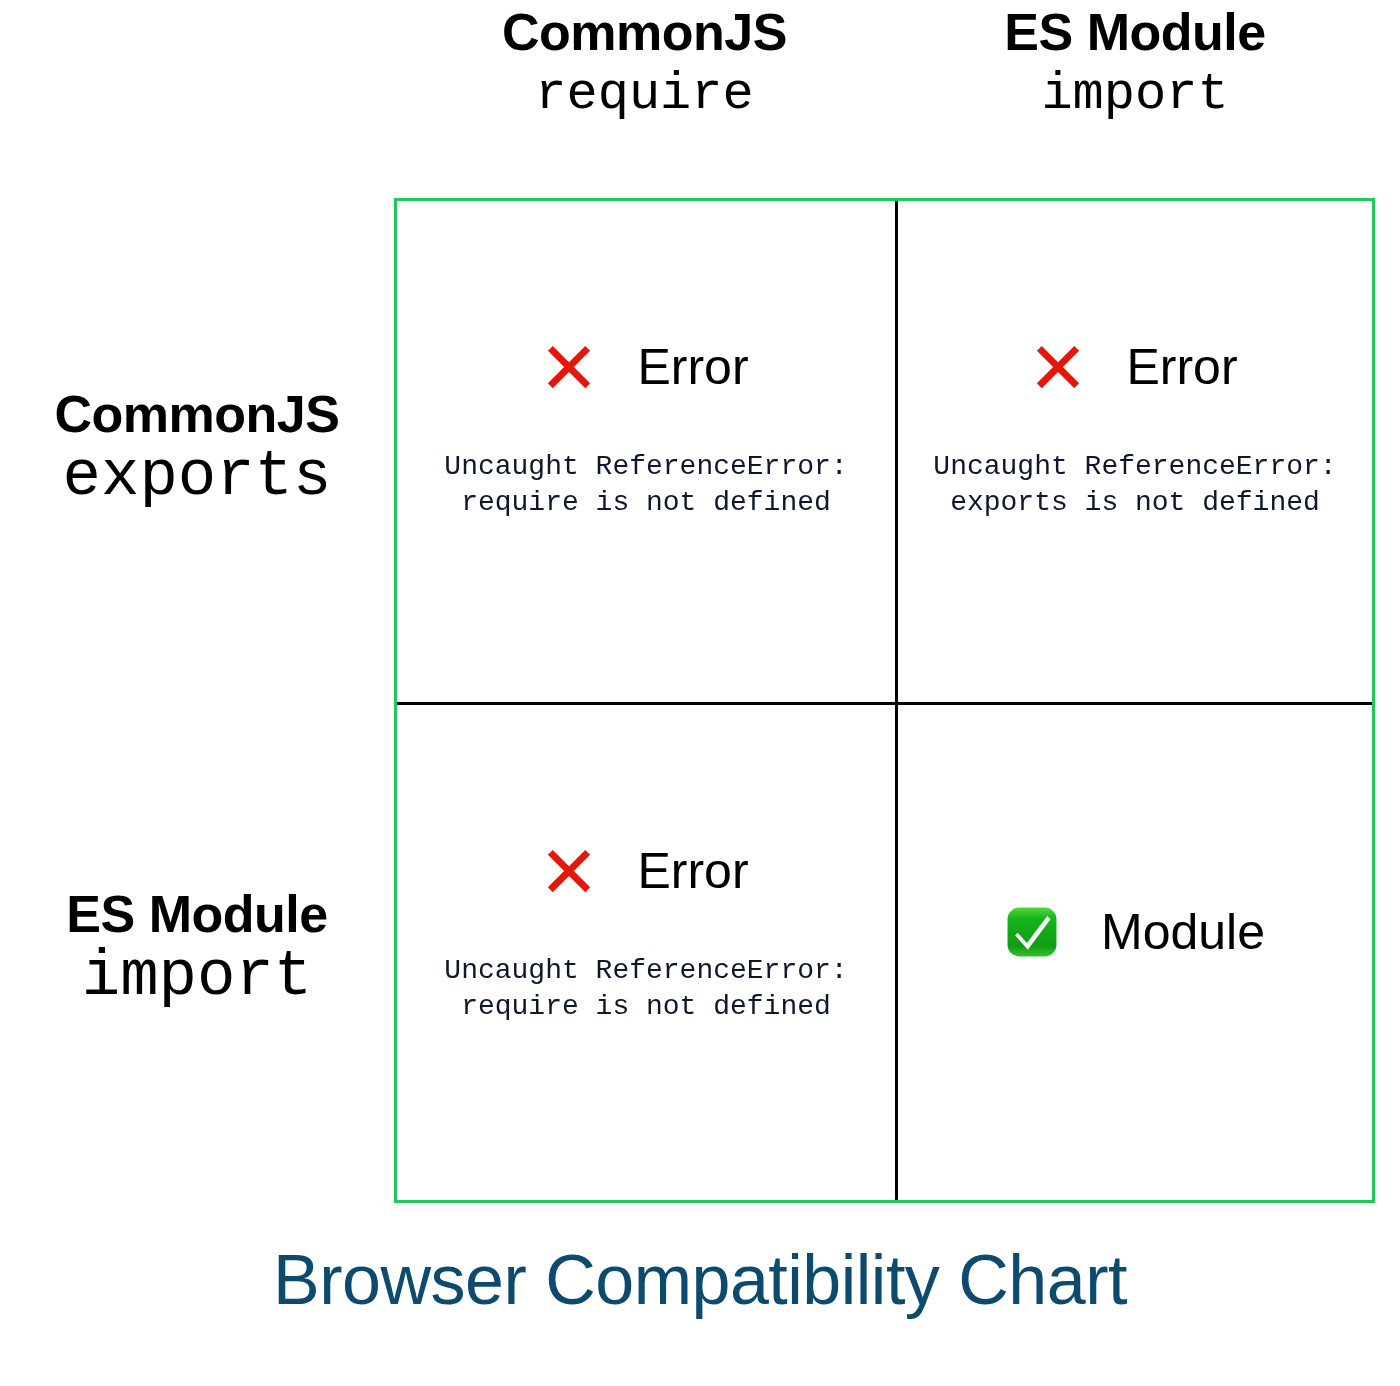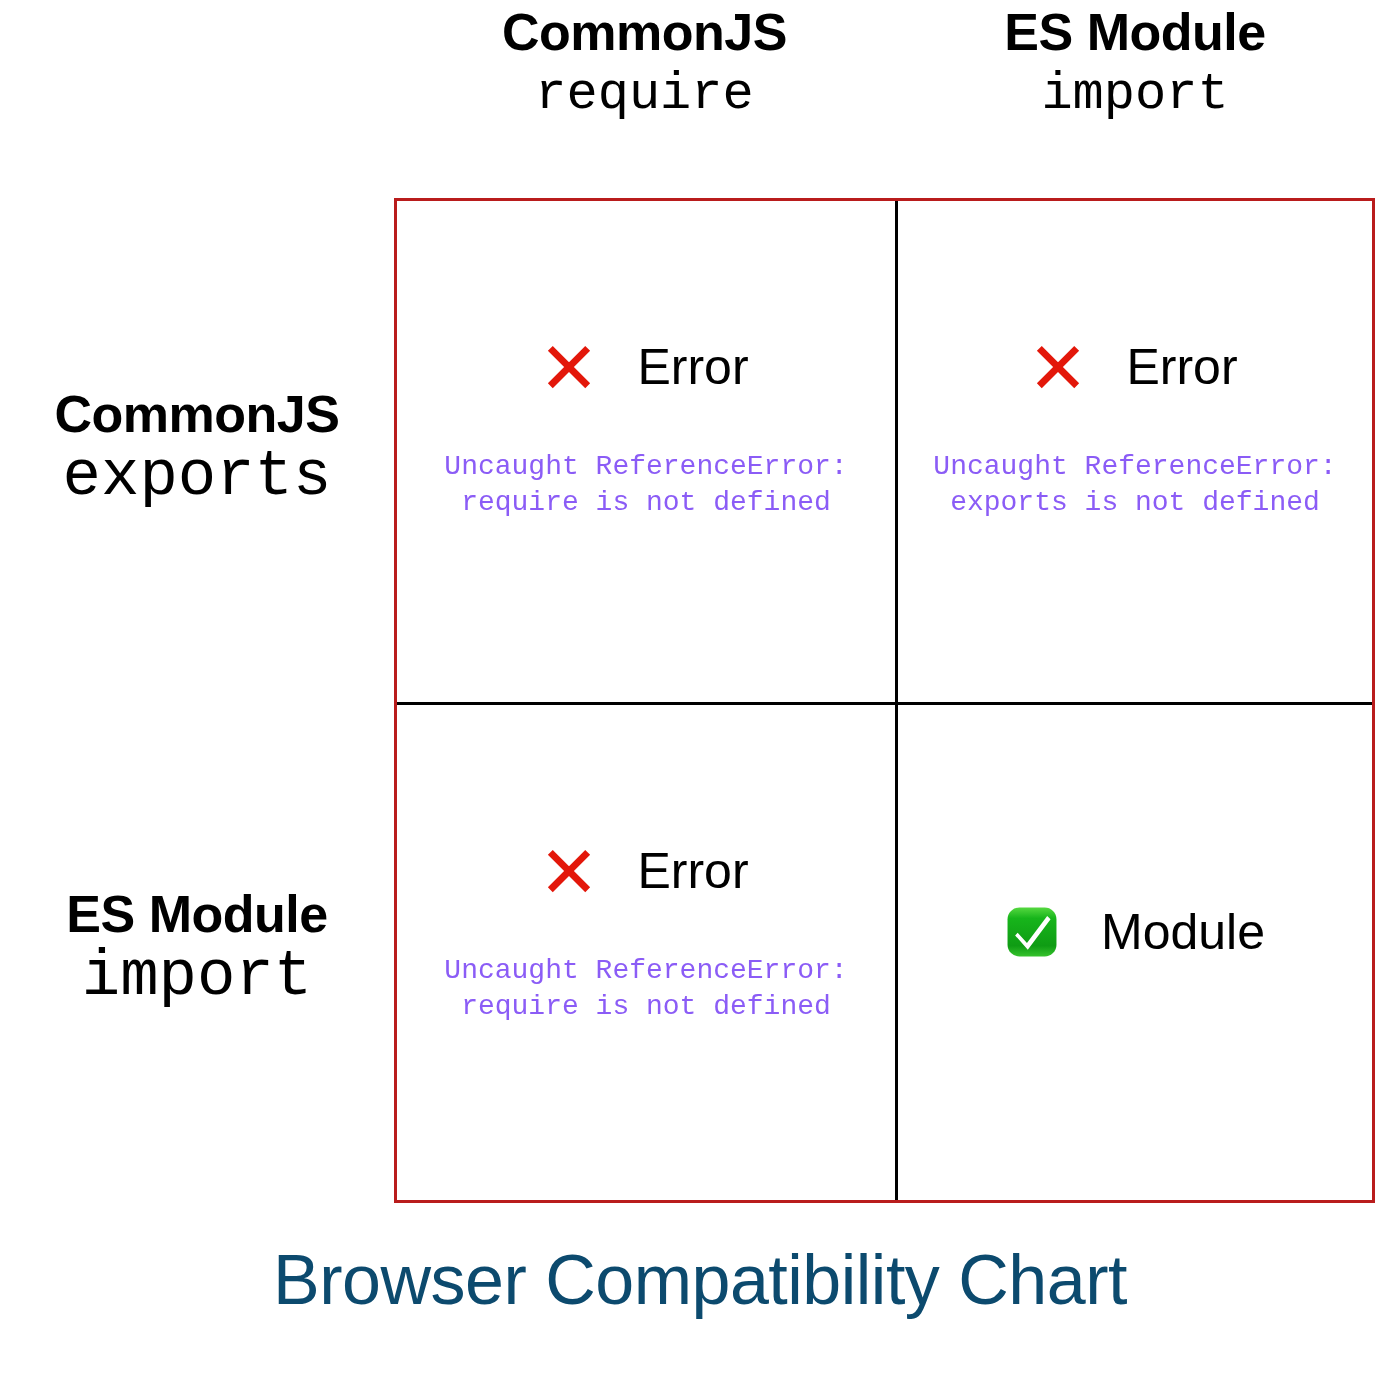--- a/index.html
+++ b/index.html
@@ -72,21 +72,21 @@
   #row-header-2 { top: 888px; }
 
   
   #grid {
     position: absolute;
     left: 394px;
     top: 198px;
     width: 981px;
     height: 1005px;
     box-sizing: border-box;
-    border: 3px solid #b91c1c;
+    border: 3px solid #22c55e;
     display: grid;
     grid-template-columns: 501px 1fr;
     grid-template-rows: 504px 1fr;
   }
   .cell {
     position: relative;
     box-sizing: border-box;
     background: #ffffff;
   }
   .cell.r1c1 { border-right: 3px solid #000000; border-bottom: 3px solid #000000; }
@@ -117,21 +117,21 @@
     line-height: 1;
     color: #000000;
     white-space: nowrap;
   }
   .detail-text {
     margin-top: 56px;
     font-family: "Liberation Mono", "DejaVu Sans Mono", monospace;
     font-size: 28px;
     line-height: 1.28;
     text-align: center;
-    color: #8b5cf6;
+    color: #0f172a;
     white-space: pre-line;
   }
 
   
   .icon-x { width: 52px; height: 52px; display: block; flex: none; }
   .icon-check { width: 54px; height: 54px; display: block; flex: none; }
 
   
   #caption {
     position: absolute;

